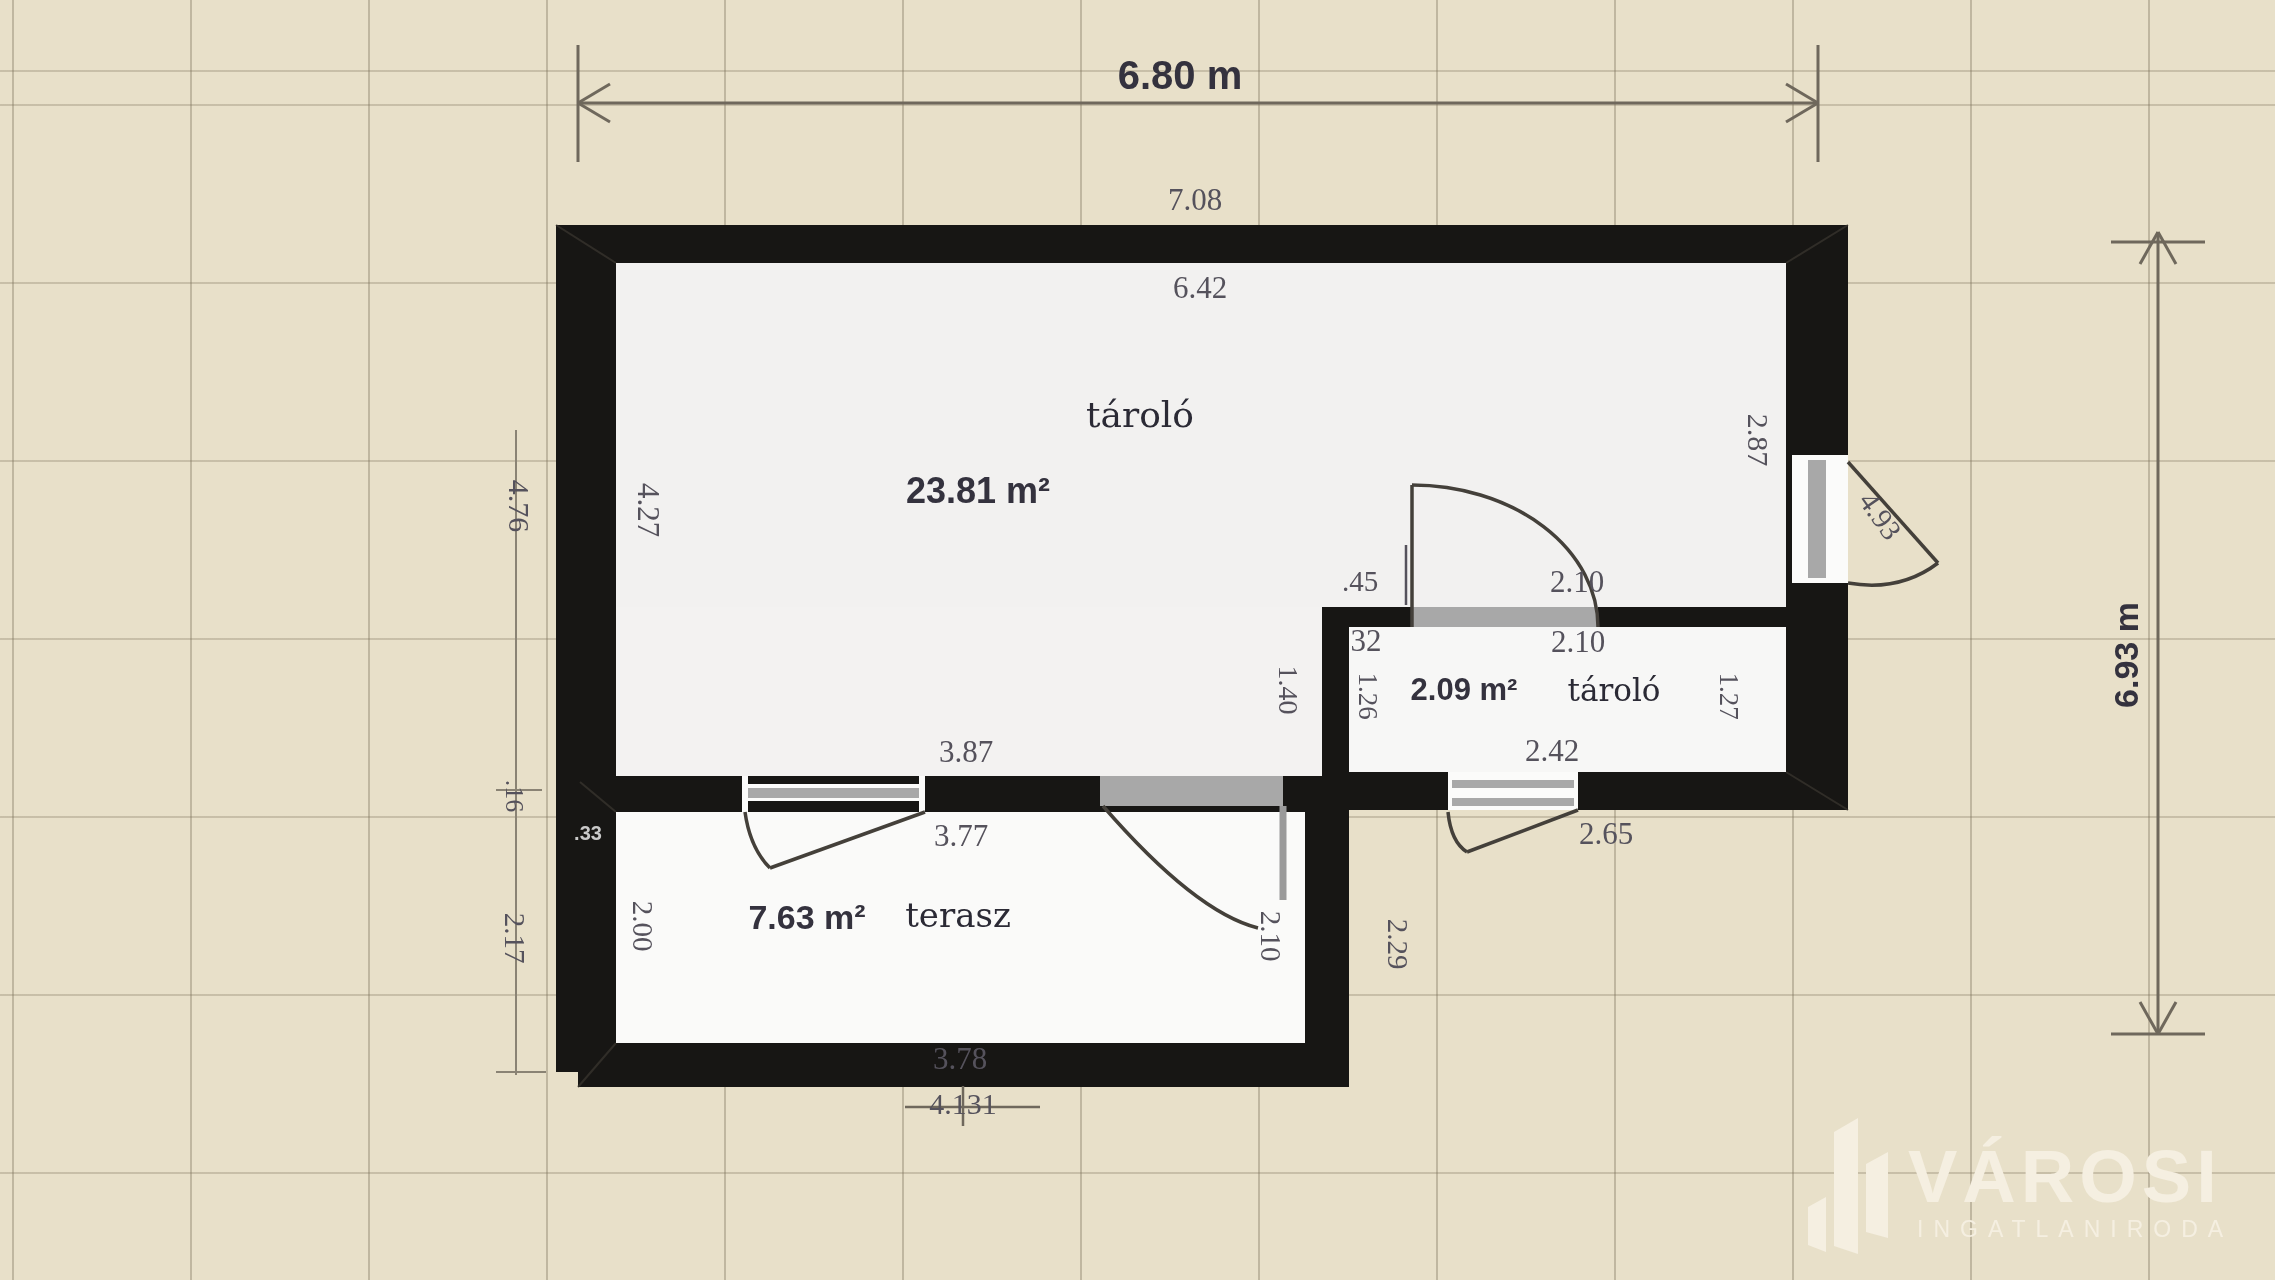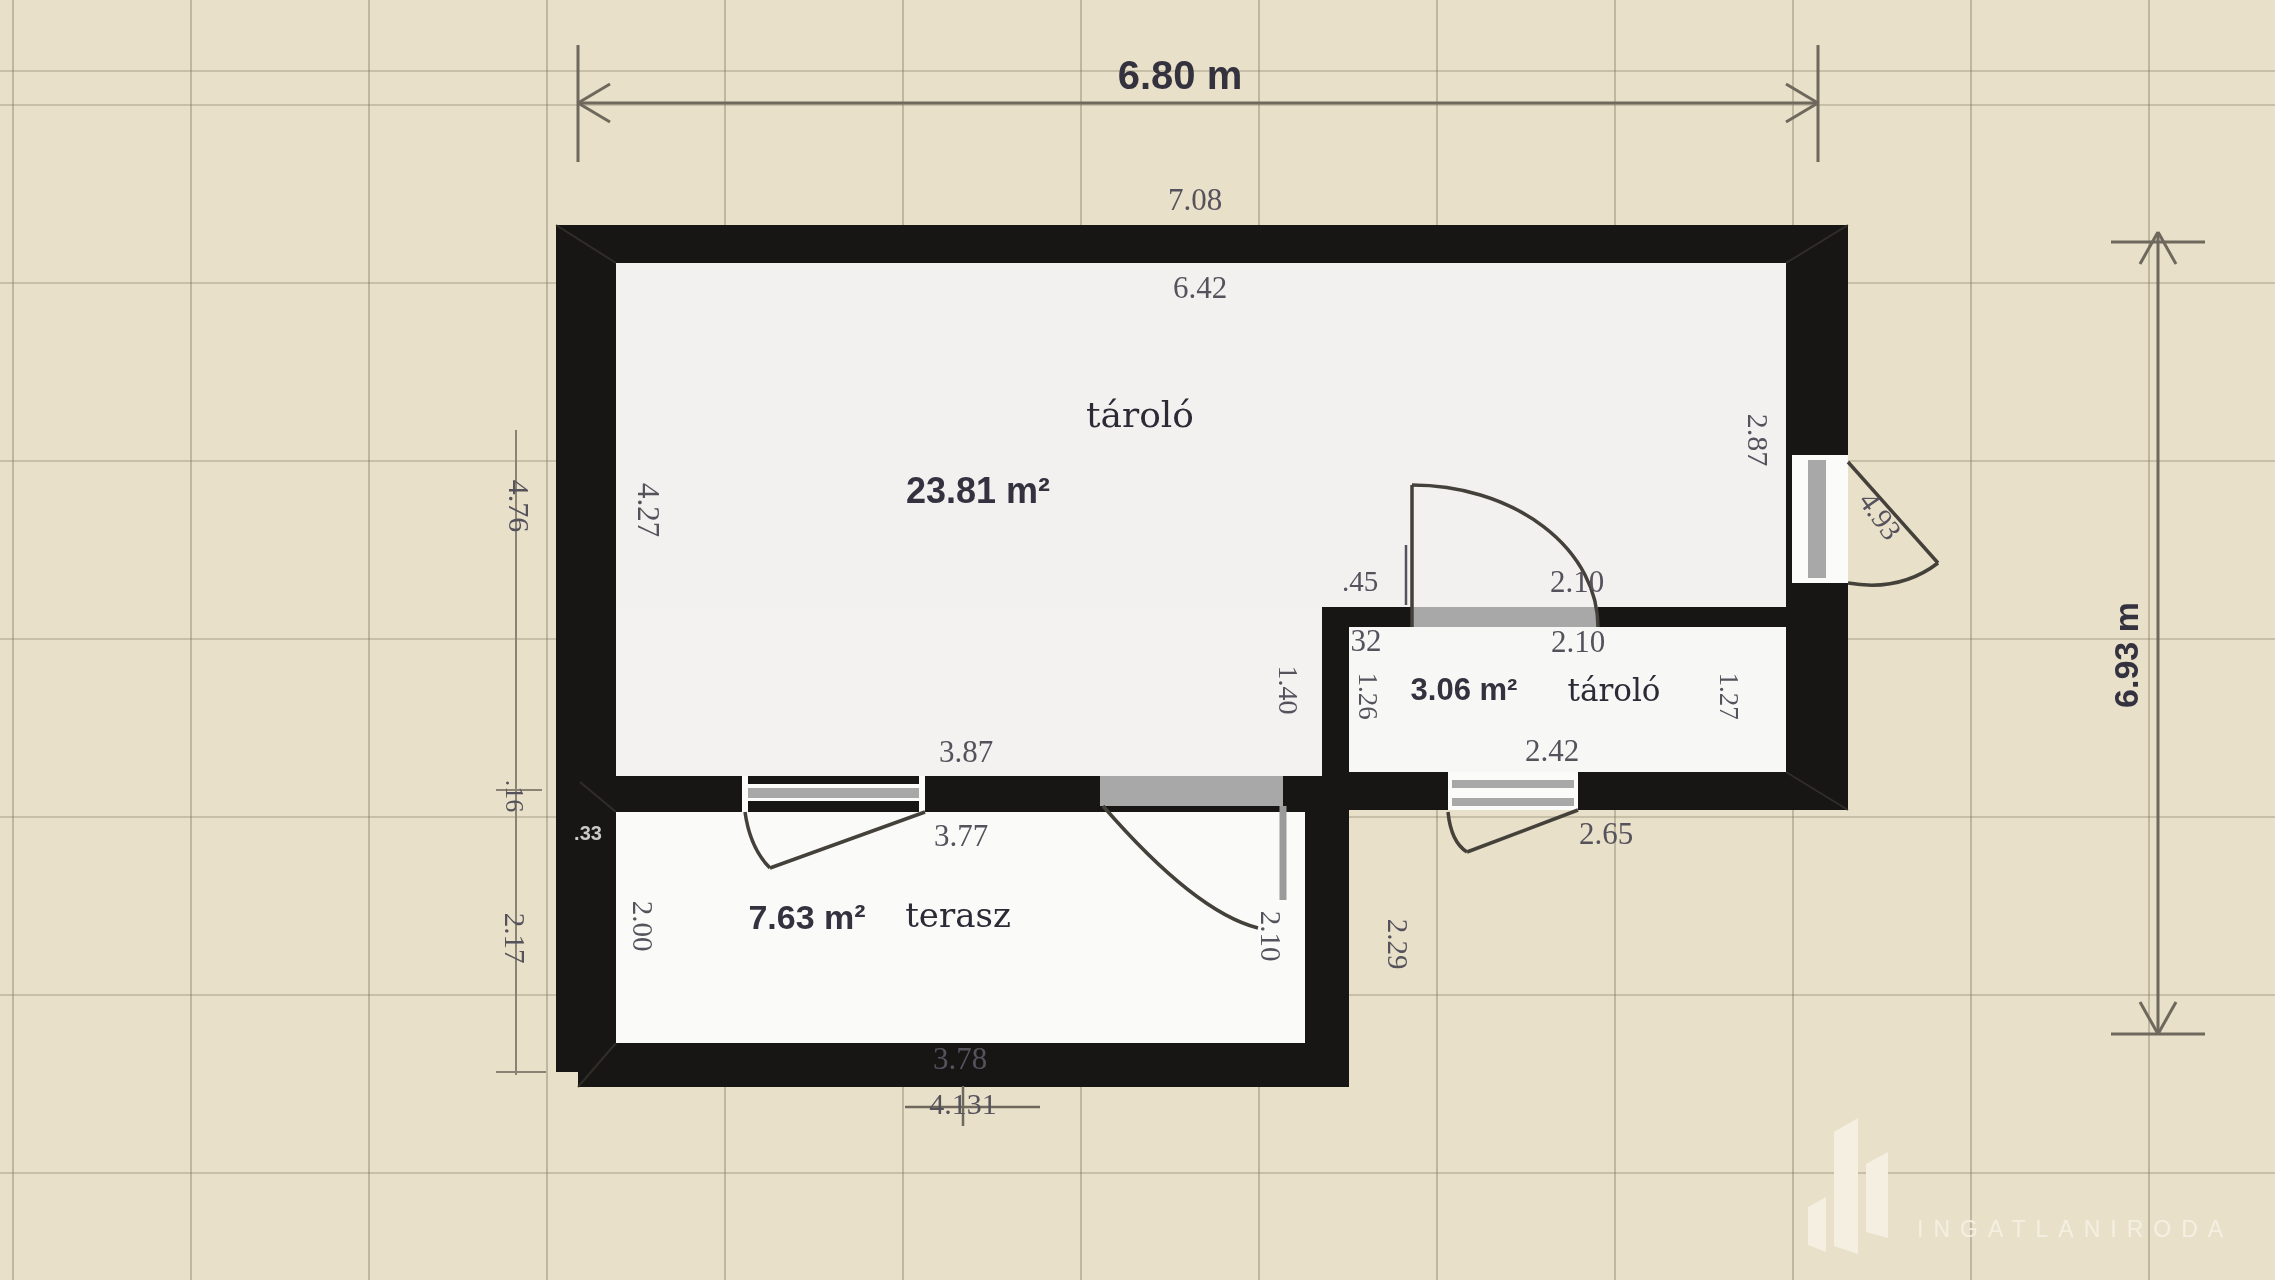--- a/index.html
+++ b/index.html
@@ -140,21 +140,21 @@
   <div class="lbl rot55" style="left:1880px;top:516px;font-size:29px;">4.93</div>
   <div class="lbl rotm90 bsans" style="left:2126px;top:655px;font-size:34px;">6.93 m</div>
 
   <div class="lbl" style="left:1360px;top:581px;font-size:29px;">.45</div>
   <div class="lbl" style="left:1577px;top:582px;font-size:31px;">2.10</div>
   <div class="lbl" style="left:1366px;top:641px;font-size:31px;">32</div>
   <div class="lbl" style="left:1578px;top:642px;font-size:31px;">2.10</div>
 
   <div class="lbl rot90" style="left:1288px;top:690px;font-size:28px;">1.40</div>
   <div class="lbl rot90" style="left:1367px;top:696px;font-size:27px;">1.26</div>
-  <div class="lbl bsans" style="left:1464px;top:690px;font-size:31px;">3.06 m²</div>
+  <div class="lbl bsans" style="left:1464px;top:690px;font-size:31px;">2.09 m²</div>
   <div class="lbl rname" style="left:1614px;top:690px;font-size:31px;">tároló</div>
   <div class="lbl rot90" style="left:1728px;top:696px;font-size:27px;">1.27</div>
   <div class="lbl" style="left:1552px;top:751px;font-size:31px;">2.42</div>
   <div class="lbl" style="left:1606px;top:834px;font-size:31px;">2.65</div>
 
   <div class="lbl" style="left:966px;top:752px;font-size:31px;">3.87</div>
   <div class="lbl" style="left:961px;top:836px;font-size:31px;">3.77</div>
   <div class="lbl onwall" style="left:588px;top:833px;font-size:20px;">.33</div>
   <div class="lbl rot90" style="left:514px;top:796px;font-size:26px;">.16</div>
   <div class="lbl rot90" style="left:514px;top:938px;font-size:29px;">2.17</div>
@@ -167,15 +167,16 @@
   <div class="lbl rot90" style="left:1397px;top:944px;font-size:29px;">2.29</div>
 
   <div class="lbl" style="left:960px;top:1031px;font-size:31px;margin-top:28px;">3.78</div>
   <div class="lbl" style="left:963px;top:1104px;font-size:30px;">4.131</div>
 
   <svg class="abs" style="left:1800px;top:1112px;" width="110" height="145" viewBox="0 0 110 145">
     <polygon points="8,95 26,85 26,140 8,133" fill="#f5efe1"></polygon>
     <polygon points="34,20 58,6 58,142 34,134" fill="#f5efe1"></polygon>
     <polygon points="66,52 88,40 88,126 66,120" fill="#f5efe1"></polygon>
   </svg>
+  <div id="logo-title">VÁROSI</div>
   <div id="logo-sub">INGATLANIRODA</div>
 
 </div>
 
 </body></html>

